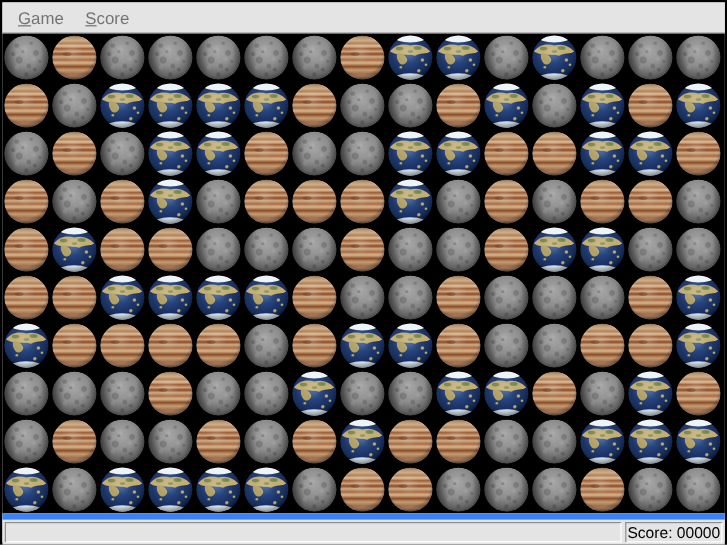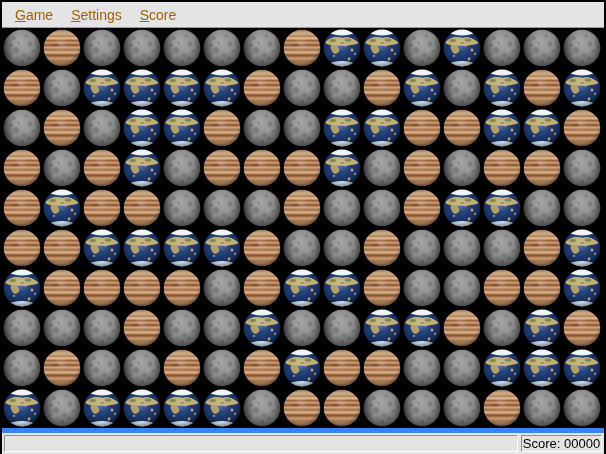--- a/index.html
+++ b/index.html
@@ -16,21 +16,21 @@
   #menubar{
     height:26px;flex:0 0 26px;
     background:#e4e4e4;
     border-bottom:1px solid #9a9a9a;
     display:flex;align-items:center;
     padding-left:4px;
   }
   .menu-item{
     display:inline-block;
     padding:3px 9px;
-    font-size:14px;color:#a16207;
+    font-size:14px;color:#737373;
     cursor:default;
   }
   .menu-item::first-letter{text-decoration:underline;}
   
   #board-wrap{
     flex:0 0 400px;height:400px;
     background:#000;
     display:flex;justify-content:flex-start;
   }
   #board{
@@ -164,21 +164,20 @@
         <circle cx="20" cy="20" r="18.5" fill="url(#gradSphereShade)"></circle>
       </g>
     </symbol>
   </defs>
 </svg>
 
 <div id="window">
 
   <div id="menubar">
     <span class="menu-item">Game</span>
-    <span class="menu-item">Settings</span>
     <span class="menu-item">Score</span>
   </div>
 
   <div id="board-wrap">
     <div id="board">
         <svg class="ball" viewBox="0 0 40 40">
           <use href="#sym-moon" xlink:href="#sym-moon"></use>
         </svg>
         <svg class="ball" viewBox="0 0 40 40">
           <use href="#sym-jupiter" xlink:href="#sym-jupiter"></use>

